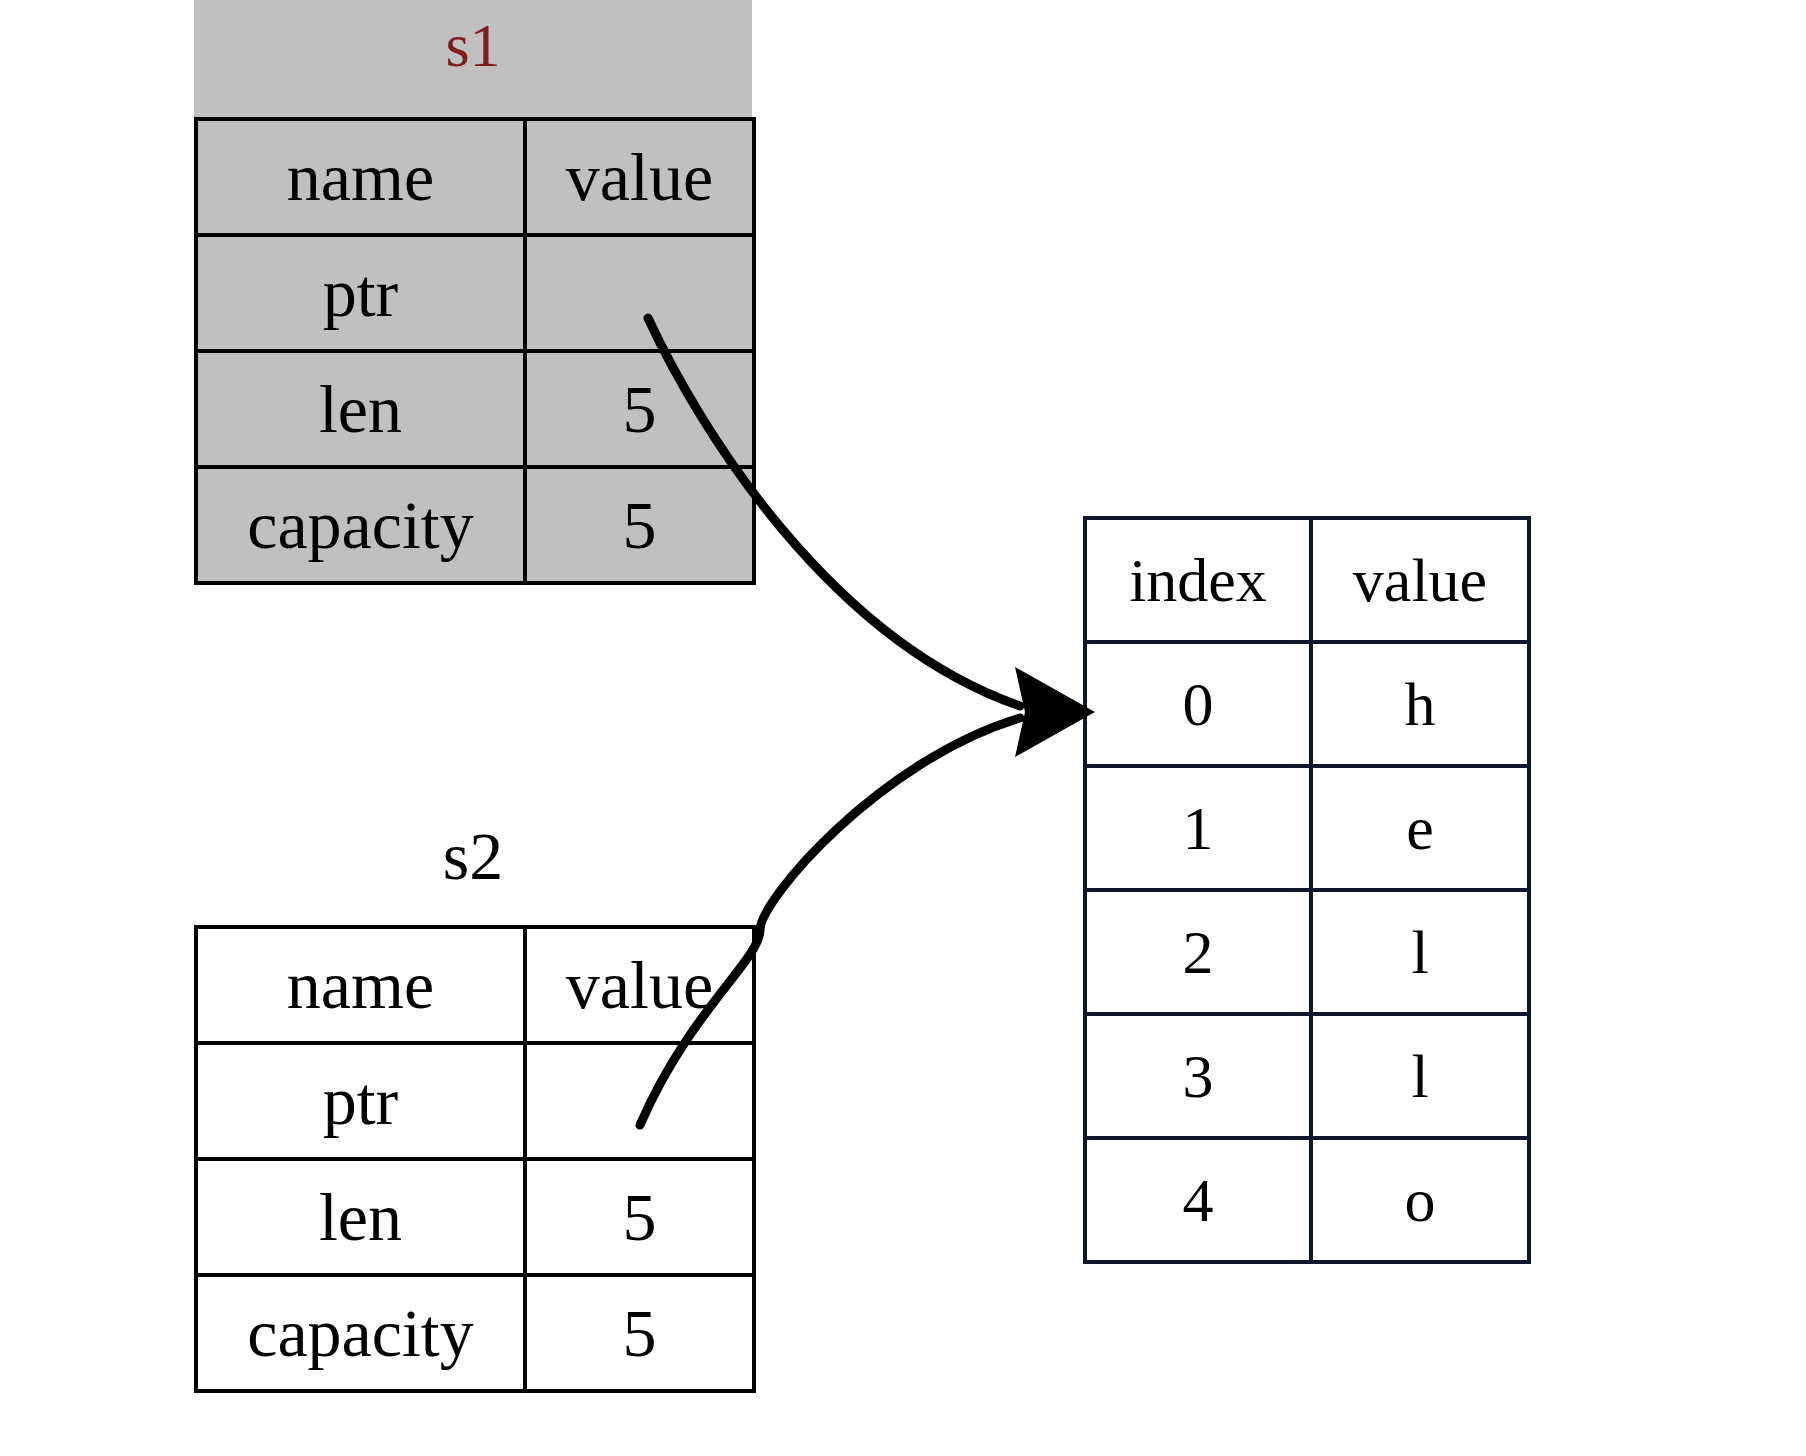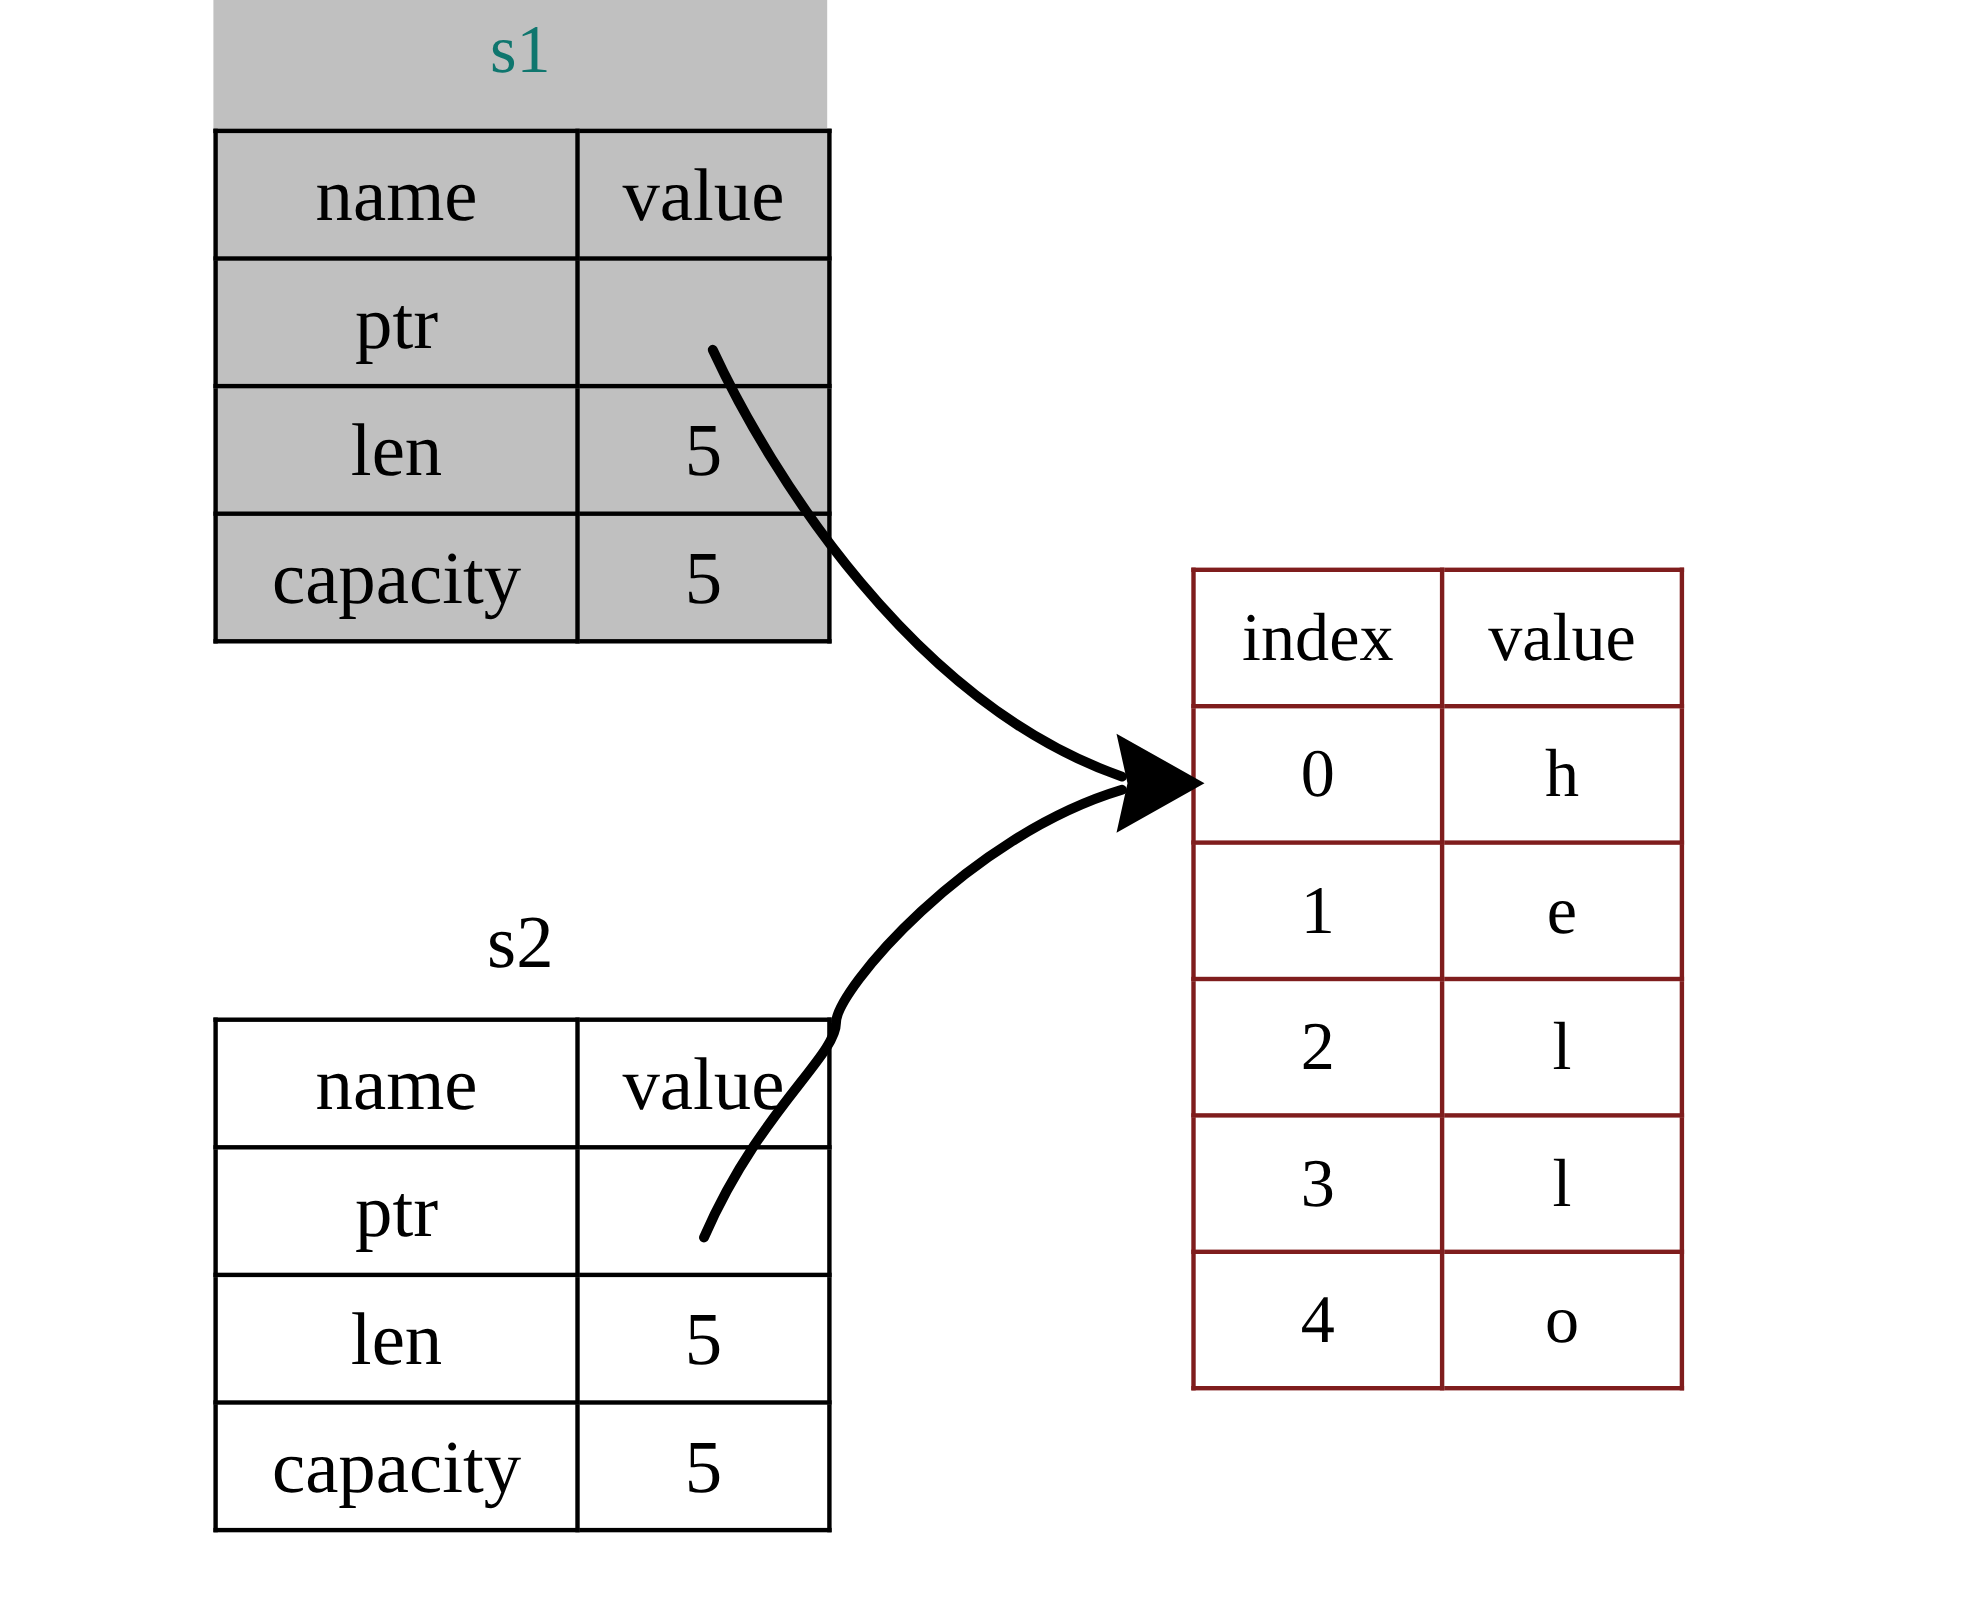--- a/index.html
+++ b/index.html
@@ -52,21 +52,21 @@
     background: #c0c0c0;
   }
   #s1-label {
     position: absolute;
     left: 194px;
     top: 14px;
     width: 558px;
     text-align: center;
     font-size: 62px;
     line-height: 1;
-    color: #0f766e;
+    color: #7f1d1d;
     background: transparent;
   }
 
   
   #s2-table { left: 194px; top: 925px; }
   #s2-table td { background: #ffffff; }
   #s2-label {
     position: absolute;
     left: 194px;
     top: 822px;
@@ -81,21 +81,21 @@
   #heap-table {
     position: absolute;
     left: 1083px;
     top: 516px;
     border-collapse: collapse;
     table-layout: fixed;
   }
   #heap-table col.c-index { width: 226px; }
   #heap-table col.c-hval  { width: 218px; }
   #heap-table td {
-    border: 4px solid #7f1d1d;
+    border: 4px solid #0f172a;
     background: #ffffff;
     text-align: center;
     vertical-align: middle;
     font-size: 62px;
     line-height: 1;
     padding: 0;
     height: 120px;
     white-space: nowrap;
   }
 

